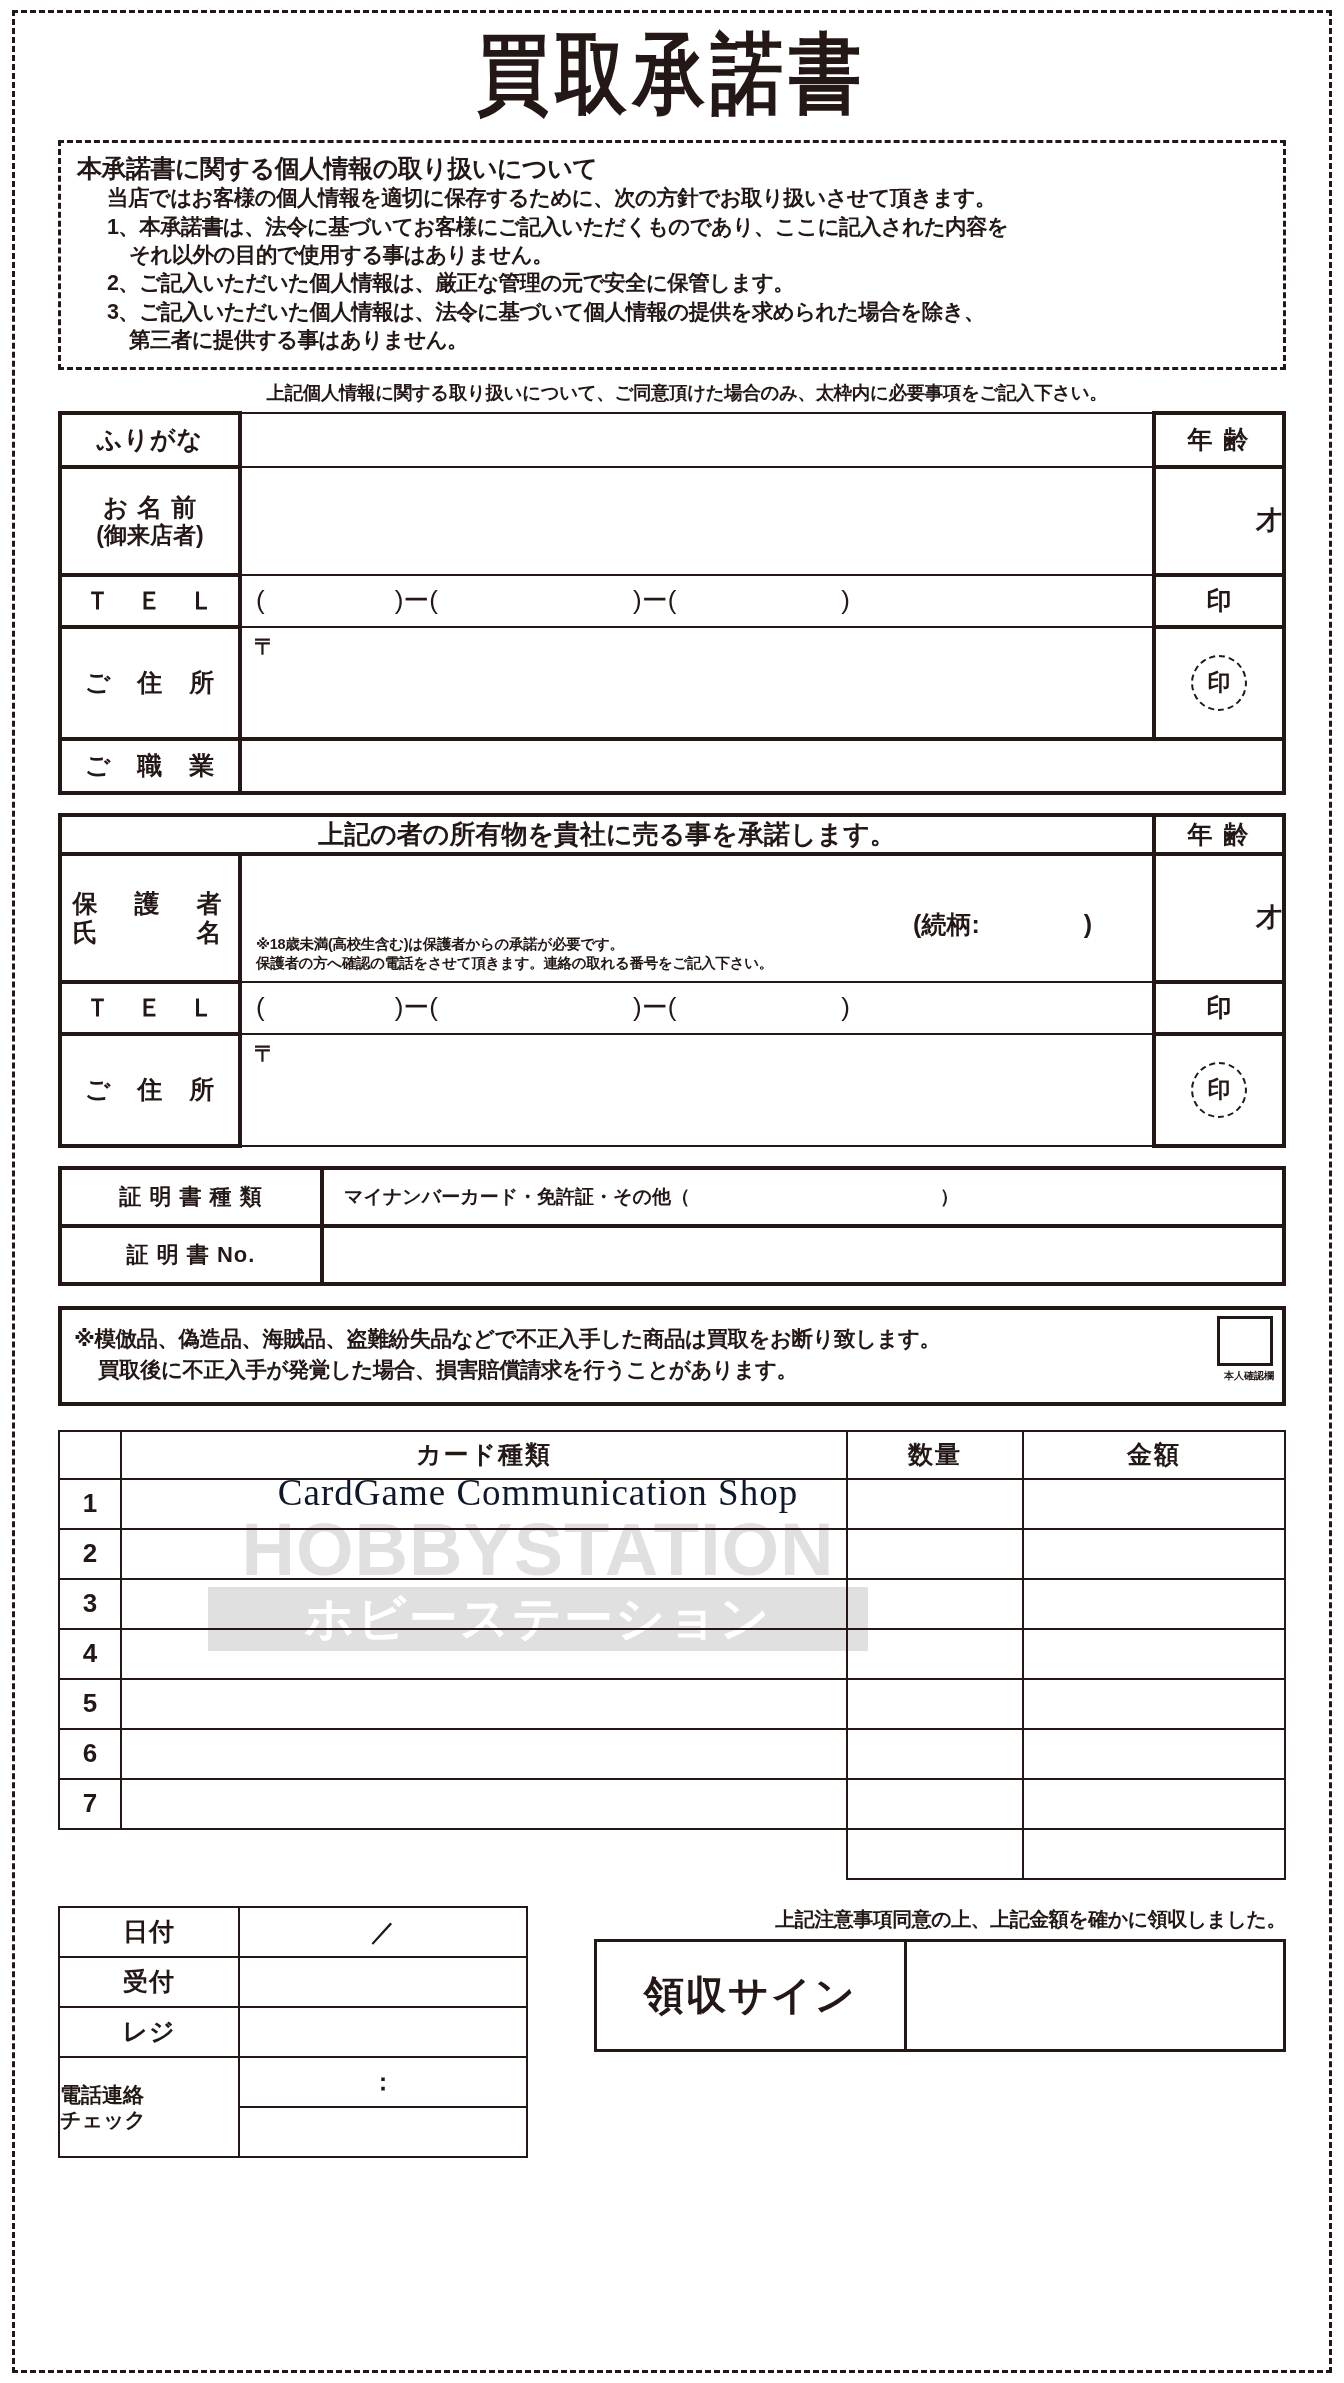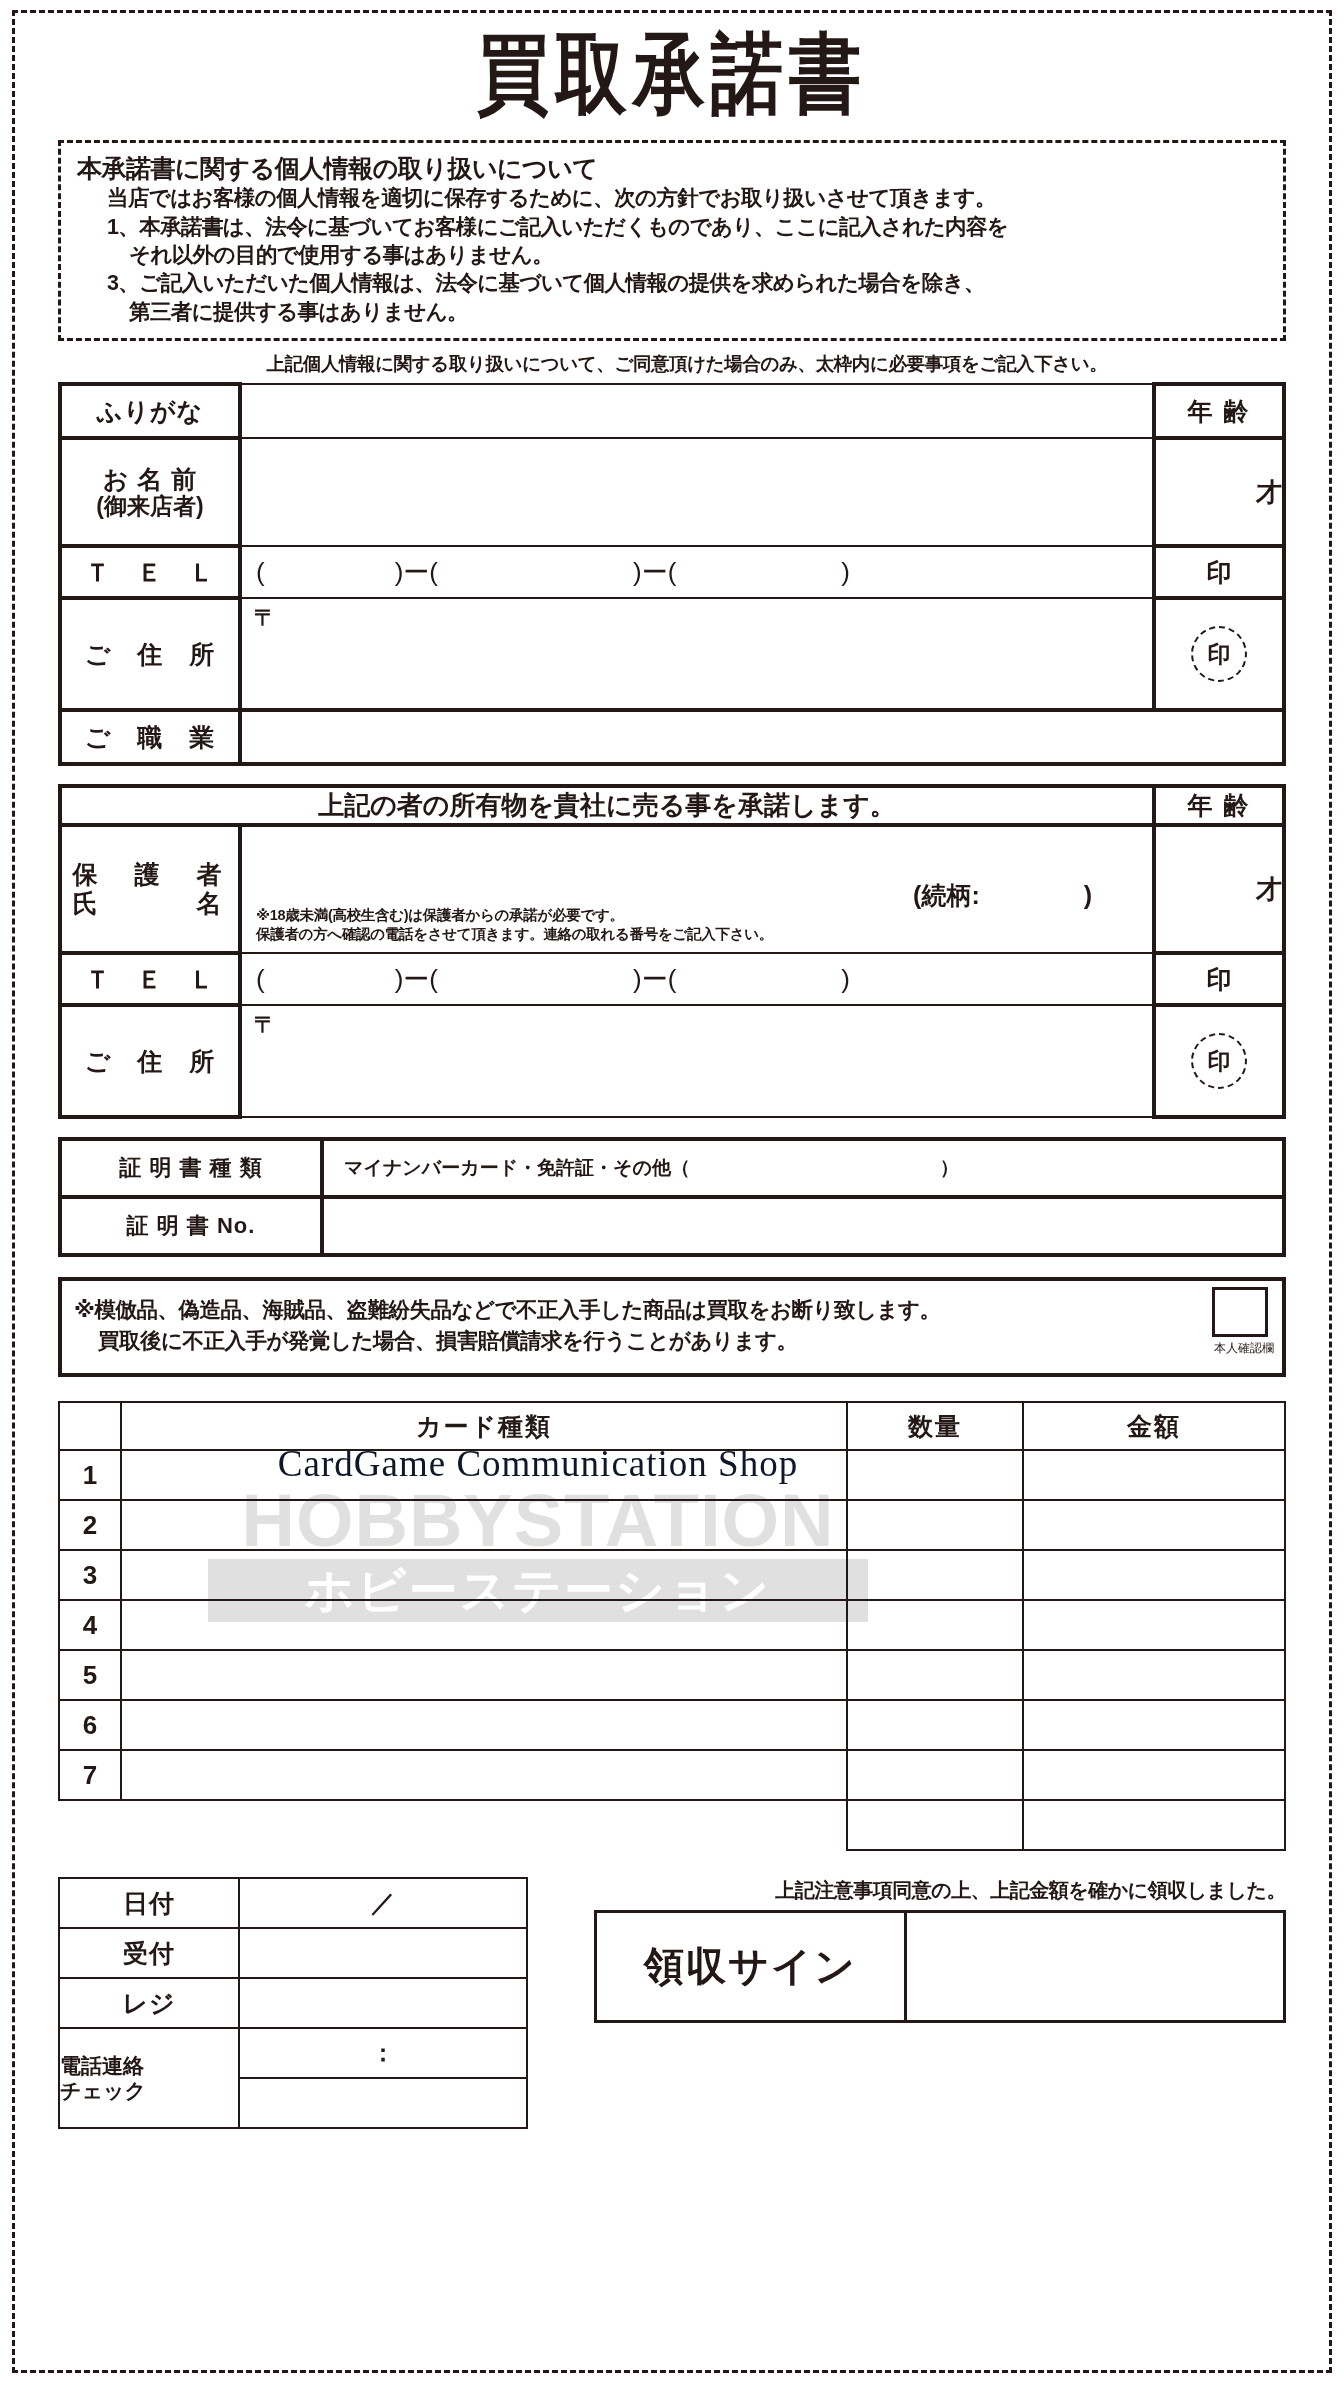--- a/index.html
+++ b/index.html
@@ -219,22 +219,22 @@
     top: 6px;
     text-align: center;
   }
   .warn-check {
     width: 56px; height: 50px;
     border: 3px solid #231815;
     box-sizing: border-box;
     margin: 0 auto;
   }
   .warn-check-label {
-    font-size: 12px;
-    font-weight: 400;
+    font-size: 10px;
+    font-weight: 700;
     margin-top: 3px;
     white-space: nowrap;
     margin-left: 8px;
   }
 
   
   .card-area {
     position: relative;
     margin-top: 24px;
   }
@@ -374,20 +374,21 @@
 
   <div class="inner">
 
     <div class="title">買取承諾書</div>
 
     <div class="privacy-box">
       <div class="privacy-head">本承諾書に関する個人情報の取り扱いについて</div>
       <div class="privacy-line">当店ではお客様の個人情報を適切に保存するために、次の方針でお取り扱いさせて頂きます。</div>
       <div class="privacy-line">1、本承諾書は、法令に基づいてお客様にご記入いただくものであり、ここに記入された内容を</div>
       <div class="privacy-line cont">それ以外の目的で使用する事はありません。</div>
+      <div class="privacy-line">2、ご記入いただいた個人情報は、厳正な管理の元で安全に保管します。</div>
       <div class="privacy-line">3、ご記入いただいた個人情報は、法令に基づいて個人情報の提供を求められた場合を除き、</div>
       <div class="privacy-line cont">第三者に提供する事はありません。</div>
     </div>
 
     <div class="consent-note">上記個人情報に関する取り扱いについて、ご同意頂けた場合のみ、太枠内に必要事項をご記入下さい。</div>
 
     <table class="form">
       <colgroup>
         <col style="width:180px">
         <col>

